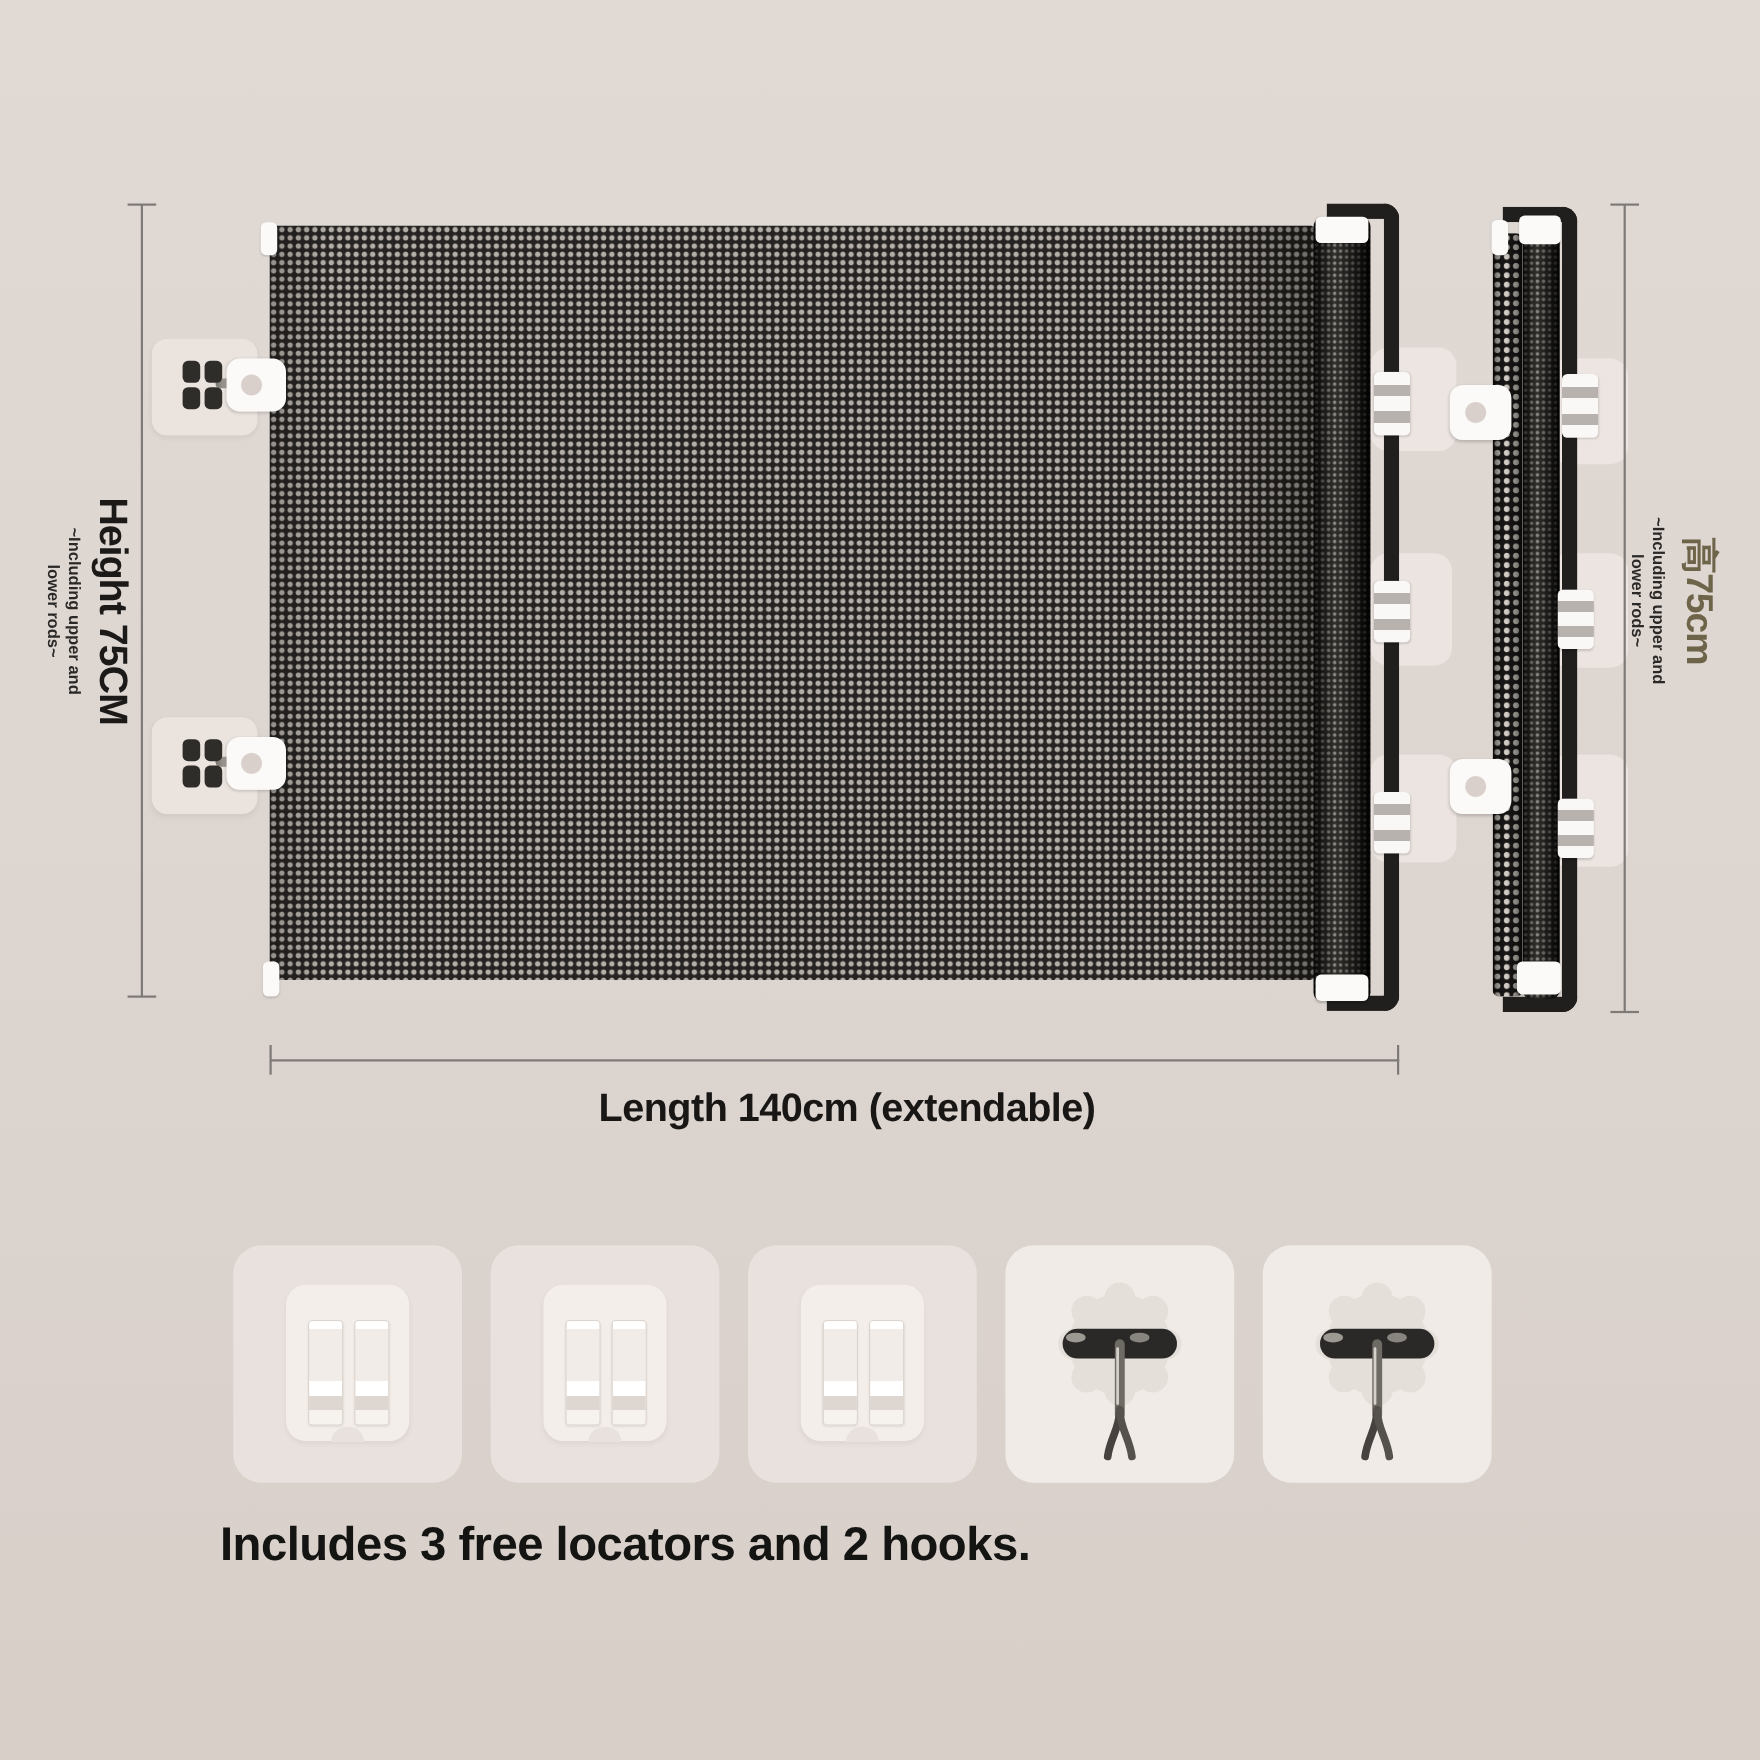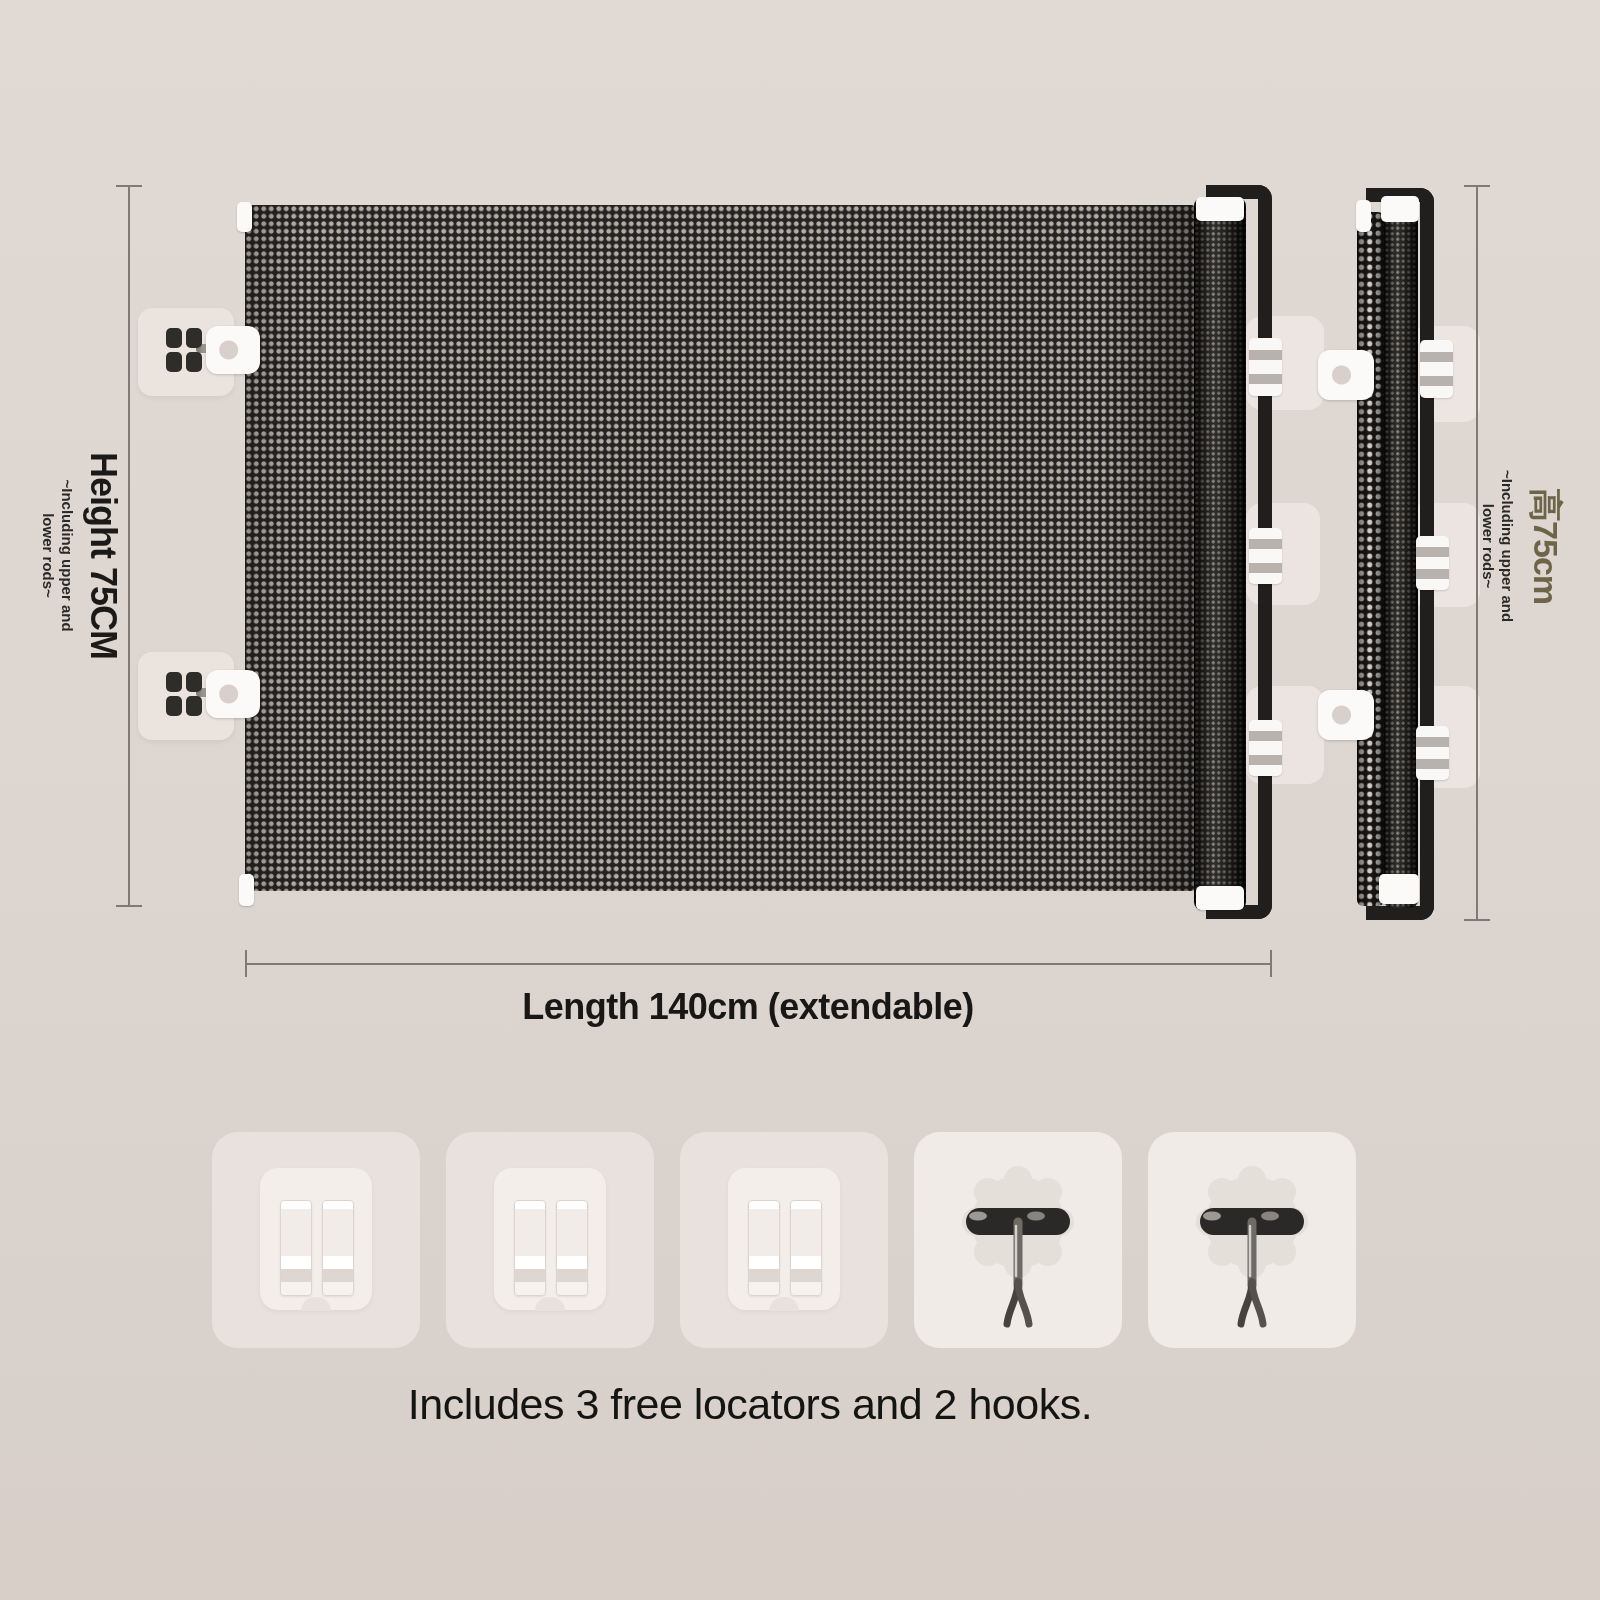--- a/index.html
+++ b/index.html
@@ -59,21 +59,21 @@
   .eyelet{
     background:radial-gradient(circle at 42% 50%,#d9d0cb 0 9px,#fbfaf9 10px);
     border-radius:12px;box-shadow:0 1px 3px rgba(0,0,0,.18);
   }
   .mount-pad{background:#eae3de;border-radius:14px;box-shadow:0 2px 5px rgba(0,0,0,.06);}
   .dotgrid{display:grid;grid-template-columns:16px 16px;grid-template-rows:20px 20px;gap:4px;}
   .dotgrid span{background:#2f2d2a;border-radius:5px;}
   .pin{background:linear-gradient(90deg,#7a766f,#c9c4bd 55%,#6f6b64);border-radius:4px;}
   
   .h-label{font-size:36px;font-weight:800;letter-spacing:-0.5px;text-align:center;color:#181716;}
-  .caption{font-size:43px;font-weight:400;letter-spacing:-0.5px;text-align:center;color:#141413;}
+  .caption{font-size:43px;font-weight:700;letter-spacing:-0.5px;color:#141413;}
   
   .acc-row{position:absolute;left:212px;top:1132px;display:flex;gap:26px;}
   .tile{position:relative;width:208px;height:216px;border-radius:26px;}
   .tile.locator{background:#e9e1dd;}
   .tile.hook{background:#f1ebe8;}
   .tile-pad{position:absolute;left:48px;top:36px;width:112px;height:142px;background:#f3eee9;border-radius:18px;box-shadow:0 2px 5px rgba(0,0,0,.05);}
   .padclip{
     position:absolute;top:32px;width:30px;height:94px;border:1px solid #dcd4ce;border-radius:4px;
     background:linear-gradient(180deg,#ffffff 0 8%,#f1ece8 8% 58%,#ffffff 58% 72%,#ded7d1 72% 86%,#f6f2ee 86%);
     box-shadow:0 1px 2px rgba(0,0,0,.08);
@@ -162,21 +162,21 @@
       <div class="note-label">
         <div>~Including upper and</div>
         <div>lower rods~</div>
       </div>
     </div>
   </div>
 
   <div class="abs dim" style="left:246px;top:963px;width:1026px;height:2px;"></div>
   <div class="abs dim" style="left:245px;top:950px;width:2px;height:27px;"></div>
   <div class="abs dim" style="left:1270px;top:950px;width:2px;height:27px;"></div>
-  <div class="abs h-label" style="left:290px;top:986px;width:916px;">Length 140cm (extendable)</div>
+  <div class="abs h-label" style="left:312px;top:986px;width:916px;">Length 140cm (extendable)</div>
 
   <div class="acc-row">
   <div class="tile locator">
     <div class="tile-pad">
       <div class="padclip c1"></div>
       <div class="padclip c2"></div>
       <div class="notch"></div>
     </div>
   </div>
 

